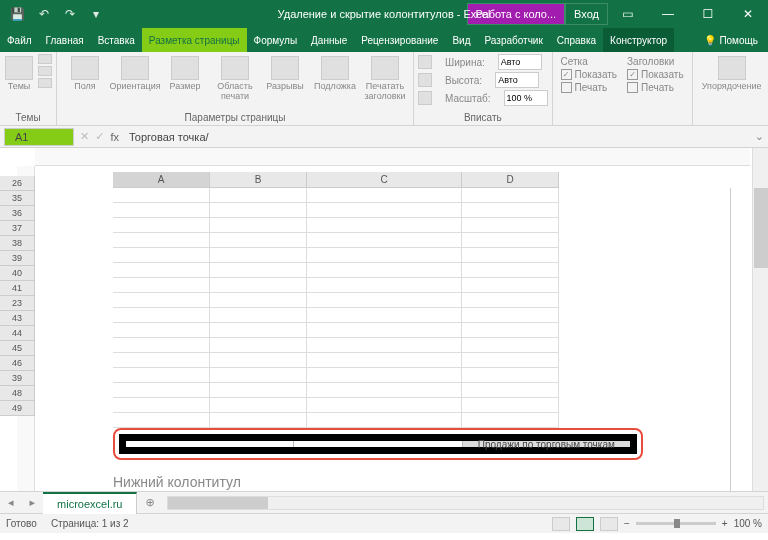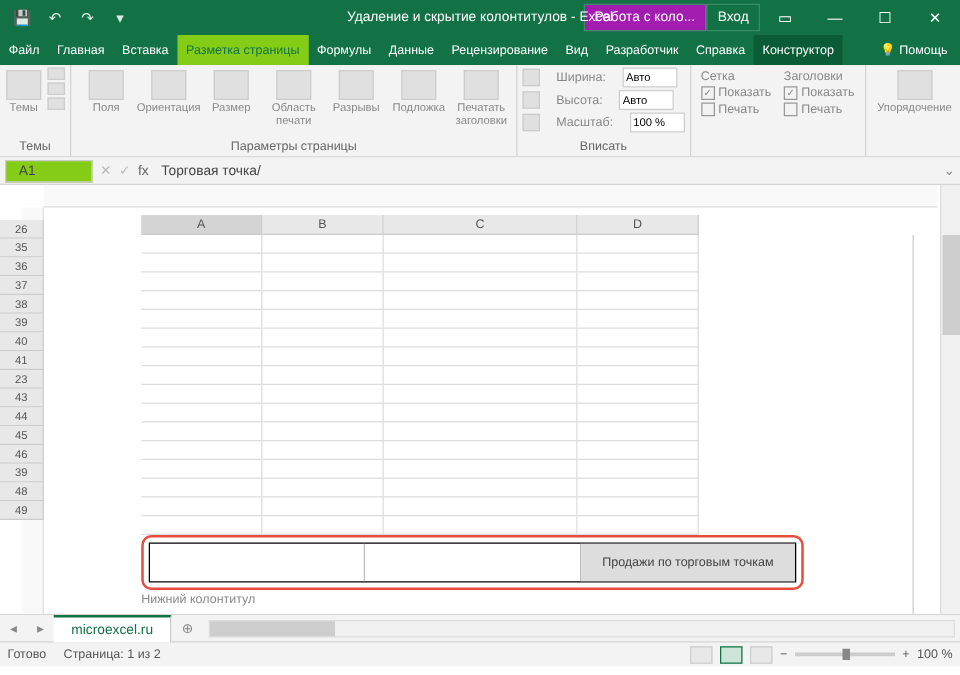--- a/index.html
+++ b/index.html
@@ -39,24 +39,24 @@
 .rowhdrs{position:absolute;left:0;top:28px;width:35px}
 .rowhdr{height:15px;background:#e8e8e8;border-bottom:1px solid #ccc;border-right:1px solid #ccc;text-align:center;font-size:9px;color:#555;line-height:15px}
 .colhdrs{position:absolute;left:113px;top:24px;height:16px;display:flex}
 .colhdr{width:97px;background:#e8e8e8;border-right:1px solid #ccc;border-bottom:1px solid #ccc;text-align:center;font-size:10px;line-height:16px;color:#555}
 .colhdr.sel{background:#d4d4d4}
 .grid{position:absolute;left:113px;top:40px;right:20px;bottom:0}
 .grow{display:flex;height:15px}
 .gcell{width:97px;border-right:1px solid #ddd;border-bottom:1px solid #ddd}
 .footer-zone{position:absolute;left:113px;top:280px;width:530px}
 .footer-box{border:2px solid #e74c3c;border-radius:8px;padding:4px;background:#fff}
-.footer-cells{display:flex;height:32px;border:1px solid #000000}
+.footer-cells{display:flex;height:20px;border:7px solid #000000}
 .footer-cell{flex:1;border-right:1px solid #bbb;display:flex;align-items:center;justify-content:center;font-size:10px}
 .footer-cell:last-child{border-right:none;background:#ddd}
-.footer-label{font-size:10px;color:#888;margin-top:2px}
+.footer-label{font-size:14px;color:#888;margin-top:14px}
 .page-right{position:absolute;right:0;top:40px;width:38px;bottom:0;border-left:1px solid #ccc}
 .scroll-v{position:absolute;right:0;top:0;width:16px;height:100%;background:#f0f0f0;border-left:1px solid #ddd}
 .scroll-v .thumb{position:absolute;top:40px;width:14px;left:1px;height:80px;background:#cdcdcd}
 .tabs-bar{height:22px;background:#f3f3f3;border-top:1px solid #d4d4d4;display:flex;align-items:center;font-size:11px}
 .sheet-tab{padding:0 14px;height:22px;display:flex;align-items:center;background:#fff;border-right:1px solid #ccc;border-top:2px solid #127245;color:#127245}
 .tabs-bar .nav{padding:0 8px;color:#888}
 .hscroll{flex:1;height:14px;background:#f0f0f0;margin:0 4px;position:relative;border:1px solid #ddd}
 .hscroll .thumb{position:absolute;left:0;width:100px;top:0;bottom:0;background:#cdcdcd}
 .status{height:20px;background:#f3f3f3;border-top:1px solid #d4d4d4;display:flex;align-items:center;font-size:10px;padding:0 6px;color:#555}
 .status .right{margin-left:auto;display:flex;align-items:center;gap:6px}

